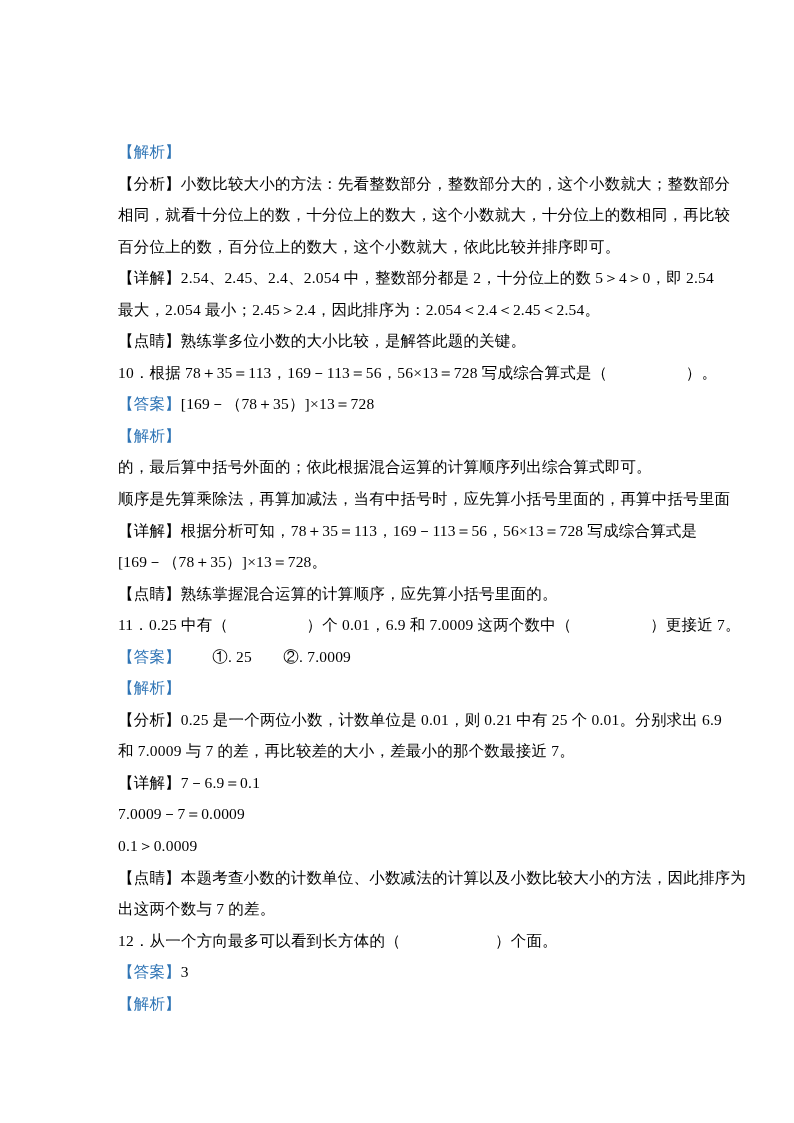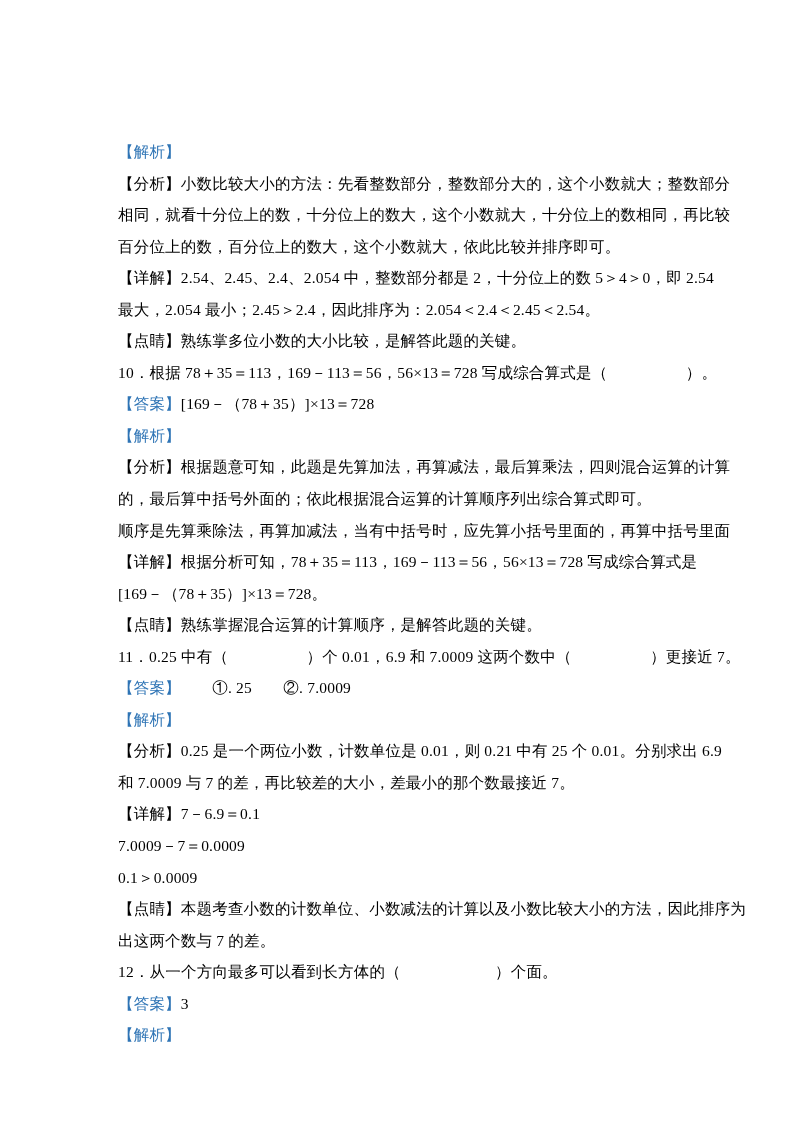--- a/index.html
+++ b/index.html
@@ -42,26 +42,25 @@
       <div class="line"><span class="blue">【解析】</span></div>
       <div class="line"><span>【分析】小数比较大小的方法：先看整数部分，整数部分大的，这个小数就大；整数部分</span></div>
       <div class="line"><span>相同，就看十分位上的数，十分位上的数大，这个小数就大，十分位上的数相同，再比较</span></div>
       <div class="line"><span>百分位上的数，百分位上的数大，这个小数就大，依此比较并排序即可。</span></div>
       <div class="line"><span>【详解】2.54、2.45、2.4、2.054 中，整数部分都是 2，十分位上的数 5＞4＞0，即 2.54</span></div>
       <div class="line"><span>最大，2.054 最小；2.45＞2.4，因此排序为：2.054＜2.4＜2.45＜2.54。</span></div>
       <div class="line"><span>【点睛】熟练掌多位小数的大小比较，是解答此题的关键。</span></div>
       <div class="line"><span>10．根据 78＋35＝113，169－113＝56，56×13＝728 写成综合算式是（　　　　　）。</span></div>
       <div class="line"><span class="blue">【答案】</span><span>[169－（78＋35）]×13＝728</span></div>
       <div class="line"><span class="blue">【解析】</span></div>
-      <div class="line"><span>【分析】根据题意可知，此题是先算加法，再算减法，最后算乘法，四则混合运算的计算</span></div>
       <div class="line"><span>的，最后算中括号外面的；依此根据混合运算的计算顺序列出综合算式即可。</span></div>
       <div class="line"><span>顺序是先算乘除法，再算加减法，当有中括号时，应先算小括号里面的，再算中括号里面</span></div>
       <div class="line"><span>【详解】根据分析可知，78＋35＝113，169－113＝56，56×13＝728 写成综合算式是</span></div>
       <div class="line"><span>[169－（78＋35）]×13＝728。</span></div>
-      <div class="line"><span>【点睛】熟练掌握混合运算的计算顺序，是解答此题的关键。</span></div>
+      <div class="line"><span>【点睛】熟练掌握混合运算的计算顺序，应先算小括号里面的。</span></div>
       <div class="line"><span>11．0.25 中有（　　　　　）个 0.01，6.9 和 7.0009 这两个数中（　　　　　）更接近 7。</span></div>
       <div class="line"><span class="blue">【答案】</span><span>　　①. 25　　②. 7.0009</span></div>
       <div class="line"><span class="blue">【解析】</span></div>
       <div class="line"><span>【分析】0.25 是一个两位小数，计数单位是 0.01，则 0.21 中有 25 个 0.01。分别求出 6.9</span></div>
       <div class="line"><span>和 7.0009 与 7 的差，再比较差的大小，差最小的那个数最接近 7。</span></div>
       <div class="line"><span>【详解】7－6.9＝0.1</span></div>
       <div class="line"><span>7.0009－7＝0.0009</span></div>
       <div class="line"><span>0.1＞0.0009</span></div>
       <div class="line"><span>【点睛】本题考查小数的计数单位、小数减法的计算以及小数比较大小的方法，因此排序为</span></div>
       <div class="line"><span>出这两个数与 7 的差。</span></div>

